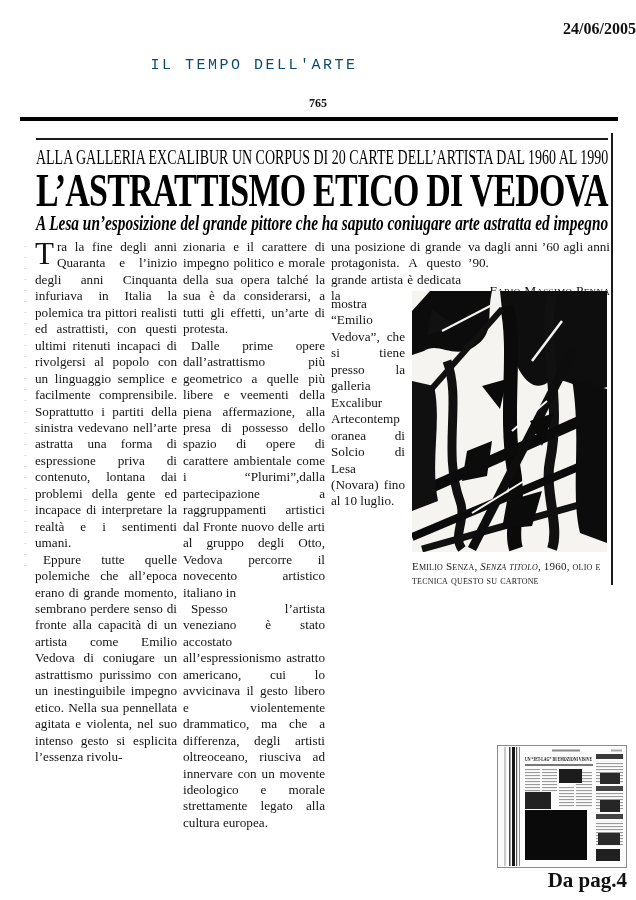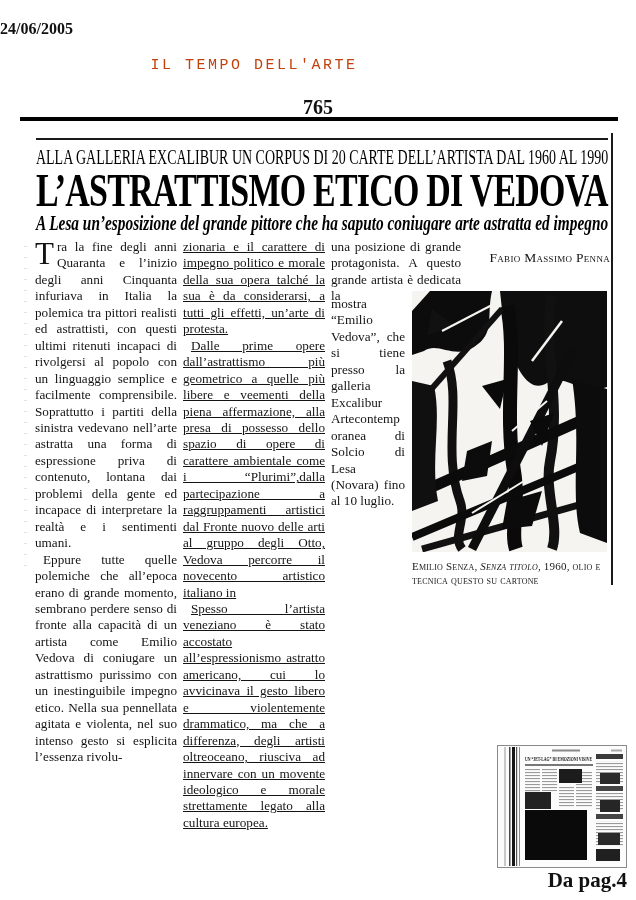--- a/index.html
+++ b/index.html
@@ -5,26 +5,26 @@
   * { margin:0; padding:0; box-sizing:border-box; }
   html,body { background:#ffffff; }
   body {
     width:636px; height:900px; position:relative;
     font-family:"Liberation Serif", serif; color:#111;
     overflow:hidden;
   }
   .abs { position:absolute; }
 
   
-  .hdr-date { top:20px; left:0; width:636px; text-align:left;
+  .hdr-date { top:20px; left:0; width:636px; text-align:right;
     font-size:16px; font-weight:bold; }
   .hdr-pub  { top:57px; left:0; width:508px; text-align:center;
-    font-family:"Liberation Mono", monospace; font-size:15px; letter-spacing:2.5px; color:#c2410c; }
+    font-family:"Liberation Mono", monospace; font-size:15px; letter-spacing:2.5px; color:#0c4a6e; }
   .hdr-num  { top:96px; left:0; width:636px; text-align:center;
-    font-size:20px; font-weight:bold; }
+    font-size:12px; font-weight:bold; }
   .rule-thick { top:117px; left:20px; width:598px; height:4px; background:#000; }
 
   
   .rule-thin { top:138px; left:36px; width:572px; height:2px; background:#1a1a1a; }
   .rule-right { top:133px; left:611px; width:2px; height:452px; background:#1a1a1a; }
   .edge-ticks { top:246px; left:24px; width:3px; height:320px;
     background:repeating-linear-gradient(#e2e2e2 0 1px, transparent 1px 11px); }
 
   .kicker-box  { top:146px; left:36px; width:572px; height:22px; overflow:visible; }
   .kicker-box span { display:inline-block; white-space:nowrap;
@@ -34,21 +34,21 @@
     font-size:46px; font-weight:bold; letter-spacing:-1px; color:#000; }
   .subhead-box { top:212px; left:36px; width:572px; height:24px; }
   .subhead-box span { display:inline-block; white-space:nowrap;
     font-size:20px; font-weight:bold; font-style:italic; color:#000; }
 
   
   .bodytxt { font-size:13.2px; line-height:16.45px; text-align:justify;
     color:#141414; hyphens:auto; -webkit-hyphens:auto; overflow-wrap:break-word; }
   .bodytxt p + p { text-indent:8px; }
   .col1 { top:239px; left:35px;  width:142px; }
-  .col2 { top:239px; left:183px; width:142px;text-decoration:underline; }
+  .col2 { top:239px; left:183px; width:142px; }
   .col3wide   { top:239px; left:331px; width:130px; }
   .col3narrow { top:296px; left:331px; width:74px; }
   .col4 { top:239px; left:468px; width:142px; }
   .dropcap { float:left; font-size:31px; line-height:26px; font-weight:normal;
     padding-right:3px; padding-top:2px; }
   .byline { margin-top:11px; text-align:right; font-variant:small-caps;
     font-size:13.5px; letter-spacing:.3px; text-indent:0 !important; }
 
   
   .artwork { top:291px; left:412px; width:195px; height:261px; background:#f5f4f1; }
@@ -100,20 +100,21 @@
 </div>
 
 <div class="abs bodytxt col3wide">
   <p>una posizione di grande protagonista. A questo grande artista è dedicata la</p>
 </div>
 <div class="abs bodytxt col3narrow">
   <p>mostra “Emilio Vedova”, che si tiene presso la galleria Excalibur Artecontemporanea di Solcio di Lesa (Novara) fino al 10 luglio.</p>
 </div>
 
 <div class="abs bodytxt col4">
+  <p>va dagli anni ’60 agli anni ’90.</p>
   <p class="byline">Fabio Massimo Penna</p>
 </div>
 
 <div class="abs artwork">
   <svg viewBox="0 0 195 261" preserveAspectRatio="none">
     <rect width="195" height="261" fill="#f5f4f1"></rect>
     <path d="M18,0 L80,0 C74,26 84,42 62,56 C42,69 26,50 12,60 L0,64 L0,20 Z" fill="#0c0c0c"></path>
     <path d="M88,0 L195,0 L195,96 C170,106 150,80 135,92 C115,105 100,70 92,38 Z" fill="#0e0e0e"></path>
     <path d="M95,15 C105,60 92,120 102,180 C108,215 98,240 104,258" stroke="#0a0a0a" stroke-width="14" fill="none"></path>
     <path d="M140,5 C130,50 150,110 138,170 C132,200 148,235 140,258" stroke="#111" stroke-width="10" fill="none"></path>

